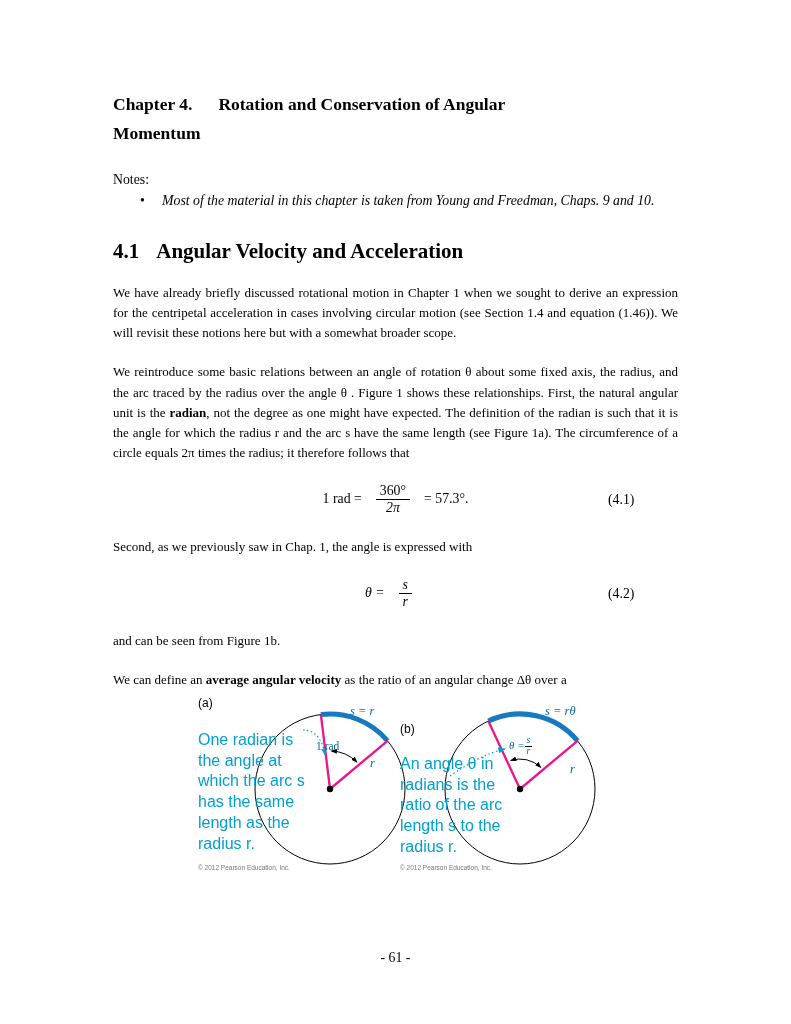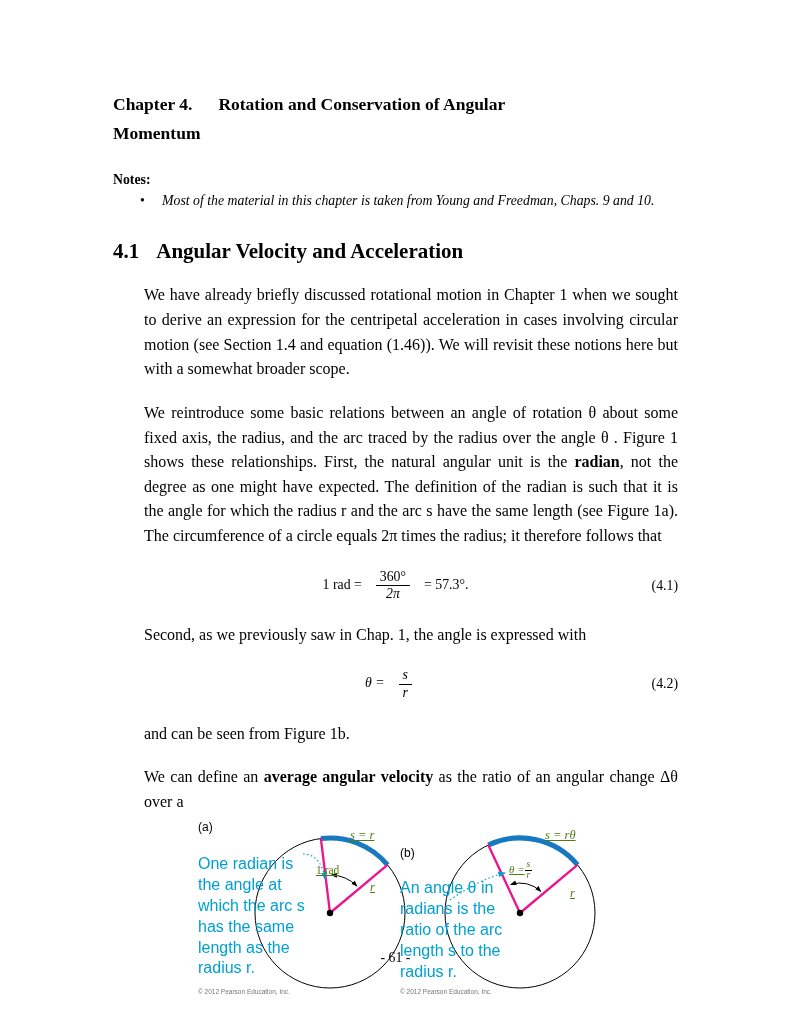--- a/index.html
+++ b/index.html
@@ -6,47 +6,47 @@
   html, body { background: #ffffff; }
   .page {
     position: relative; width: 791px; height: 1024px; background: #fff;
     font-family: "Liberation Serif", serif; color: #000; overflow: hidden;
   }
   .content { position: absolute; left: 113px; top: 90px; width: 565px; }
 
   .title { text-align: left; font-weight: bold; font-size: 17.5px; line-height: 1.65; }
   .chap-num { margin-right: 26px; }
 
-  .notes-label { font-weight: bold; font-size: 13.8px; margin-top: 24px; }
+  .notes-label { font-weight: normal; font-size: 13.8px; margin-top: 24px; }
   .bullet-row { display: flex; margin: 3px 0 0 27px; font-style: italic; font-size: 13.8px; line-height: 1.5; }
   .bullet-glyph { flex: 0 0 22px; font-style: normal; }
 
   .section-heading { margin-top: 28px; font-size: 21px; font-weight: bold; }
   .section-heading .num { margin-right: 17px; }
 
-  .para { margin-top: 19px; font-size: 16px; line-height: 1.54; text-align: justify; margin-left: 31px; }
+  .para { margin-top: 19px; font-size: 13px; line-height: 1.54; text-align: justify; }
   .b { font-weight: bold; }
   .it { font-style: italic; }
 
   .eq-row { display: flex; align-items: center; margin: 20px 0; font-size: 13.8px; }
   .eq-spacer { flex: 0 0 70px; }
   .eq-body { flex: 1; text-align: center; }
-  .eq-num { flex: 0 0 70px; text-align: right; }
+  .eq-num { flex: 0 0 70px; text-align: left; }
   .frac { display: inline-block; vertical-align: middle; text-align: center; line-height: 1.2; margin: 0 14px; }
   .frac .fnum { display: block; padding: 0 4px; border-bottom: 1px solid #000; }
   .frac .fden { display: block; padding: 0 4px; }
 
   .figure { position: relative; height: 192px; margin-top: 4px; width: 565px; }
   .fig-svg { position: absolute; }
   .svg-a { left: 132px; top: 10px; }
   .svg-b { left: 322px; top: 10px; }
   .fig-label { position: absolute; font-family: "Liberation Sans", sans-serif; font-size: 12px; color: #000; }
   .pa-label { left: 85px; top: 2px; }
   .pb-label { left: 287px; top: 28px; }
-  .math-label { position: absolute; font-family: "Liberation Serif", serif; font-style: italic; font-size: 12.5px; color: #4d7c0f; text-decoration: underline; }
+  .math-label { position: absolute; font-family: "Liberation Serif", serif; font-style: italic; font-size: 12.5px; color: #0369a1; }
   .a-arc-label { left: 237px; top: 10px; }
   .a-rad-label { left: 203px; top: 46px; font-style: normal; font-size: 11.5px; }
   .a-r-label   { left: 257px; top: 62px; }
   .b-arc-label { left: 432px; top: 10px; }
   .b-angle-label { left: 396px; top: 42px; font-size: 11px; }
   .b-r-label   { left: 457px; top: 68px; }
   .minifrac { display: inline-block; vertical-align: middle; text-align: center; line-height: 1.05; font-size: 9.5px; }
   .minifrac .fnum { display: block; border-bottom: 1px solid #000; padding: 0 2px; }
   .minifrac .fden { display: block; padding: 0 2px; }
   .note { position: absolute; color: #00a0d1; font-family: Liberation Sans, sans-serif; font-size: 16px; line-height: 1.3; }

